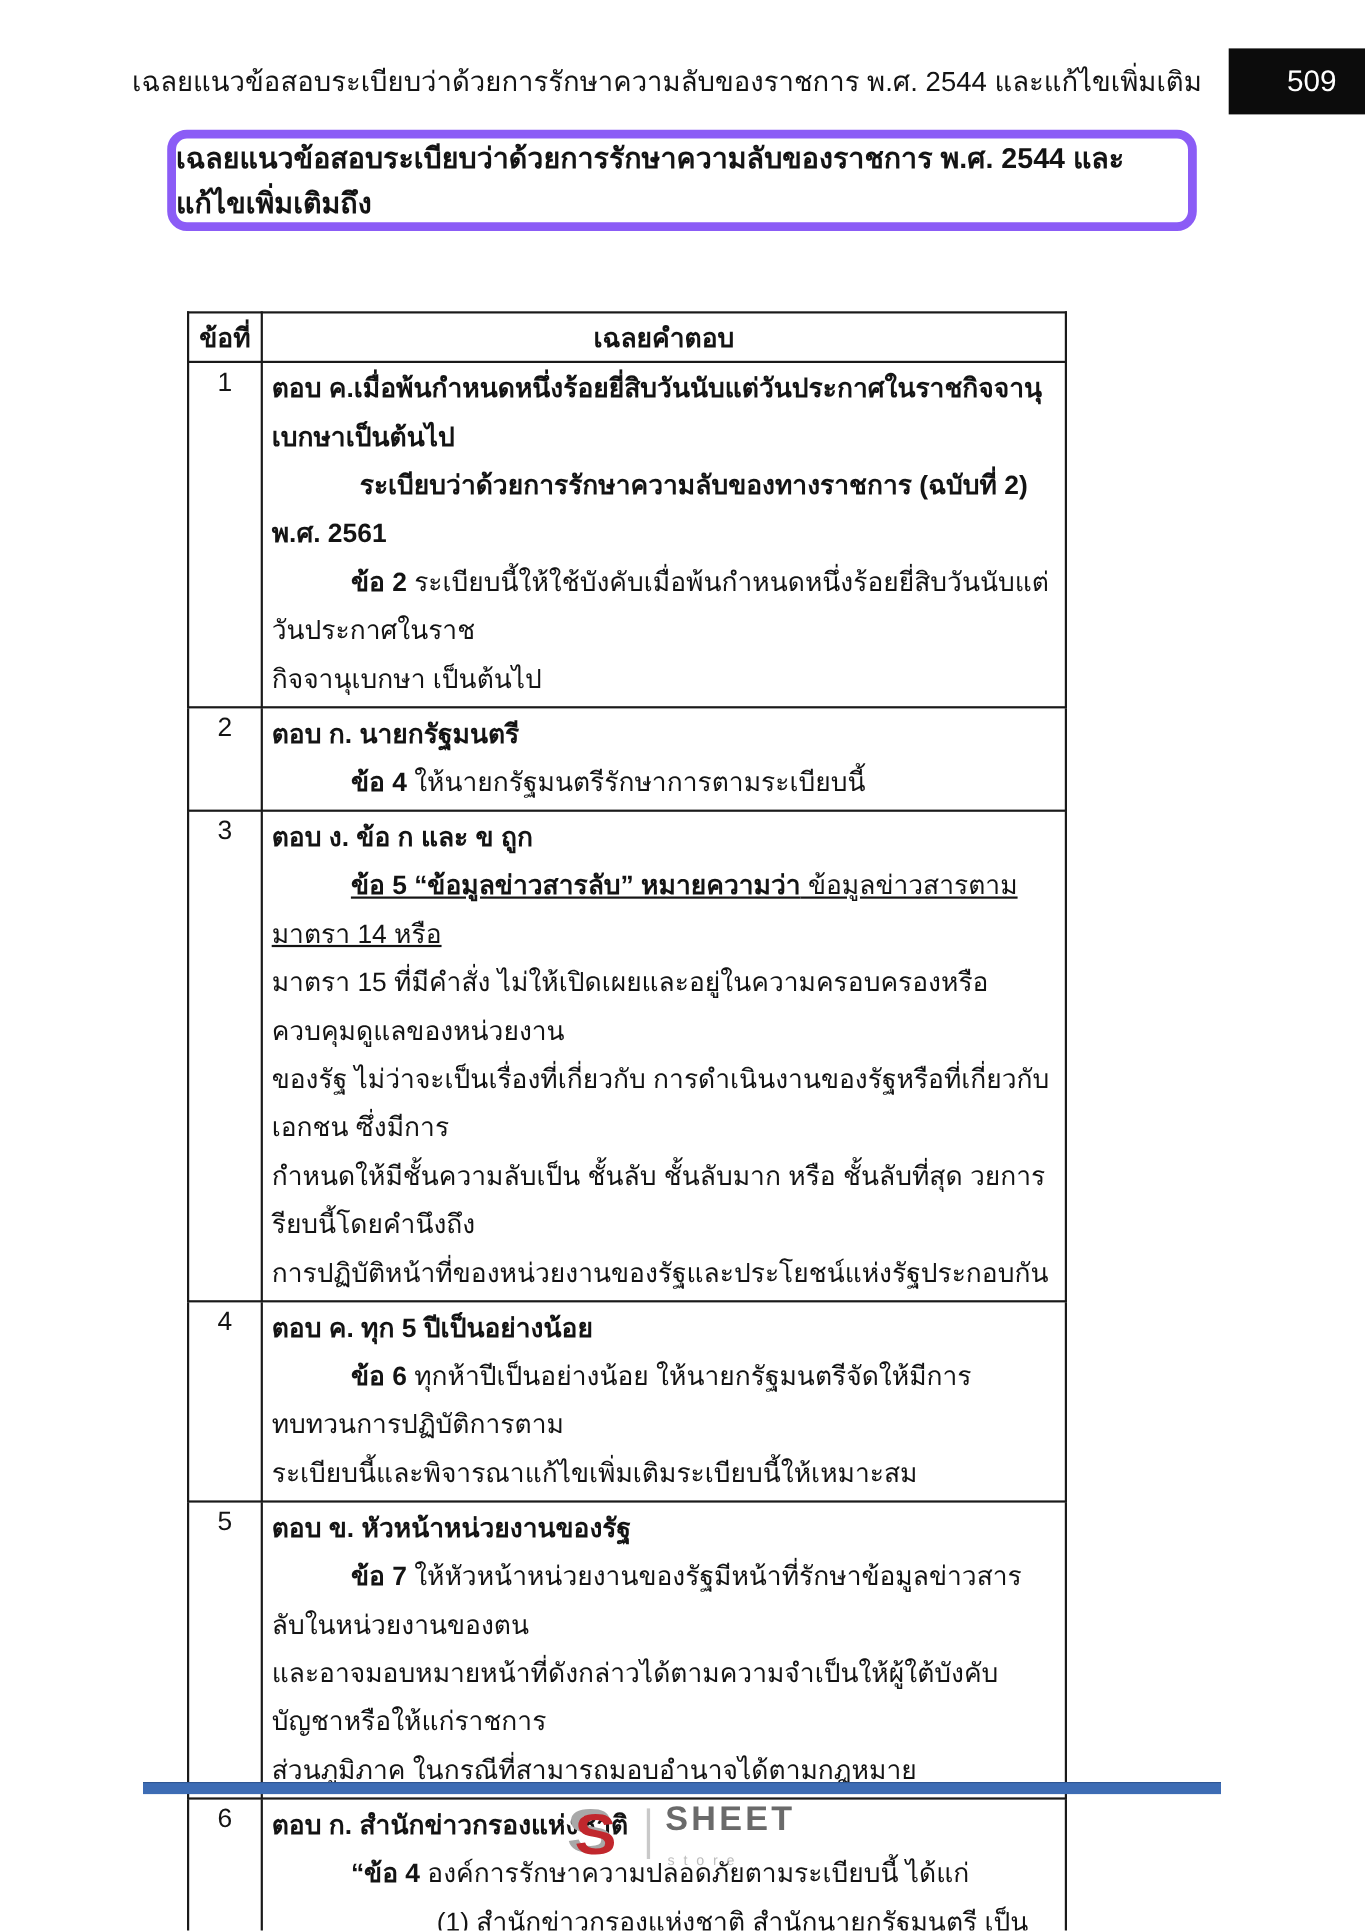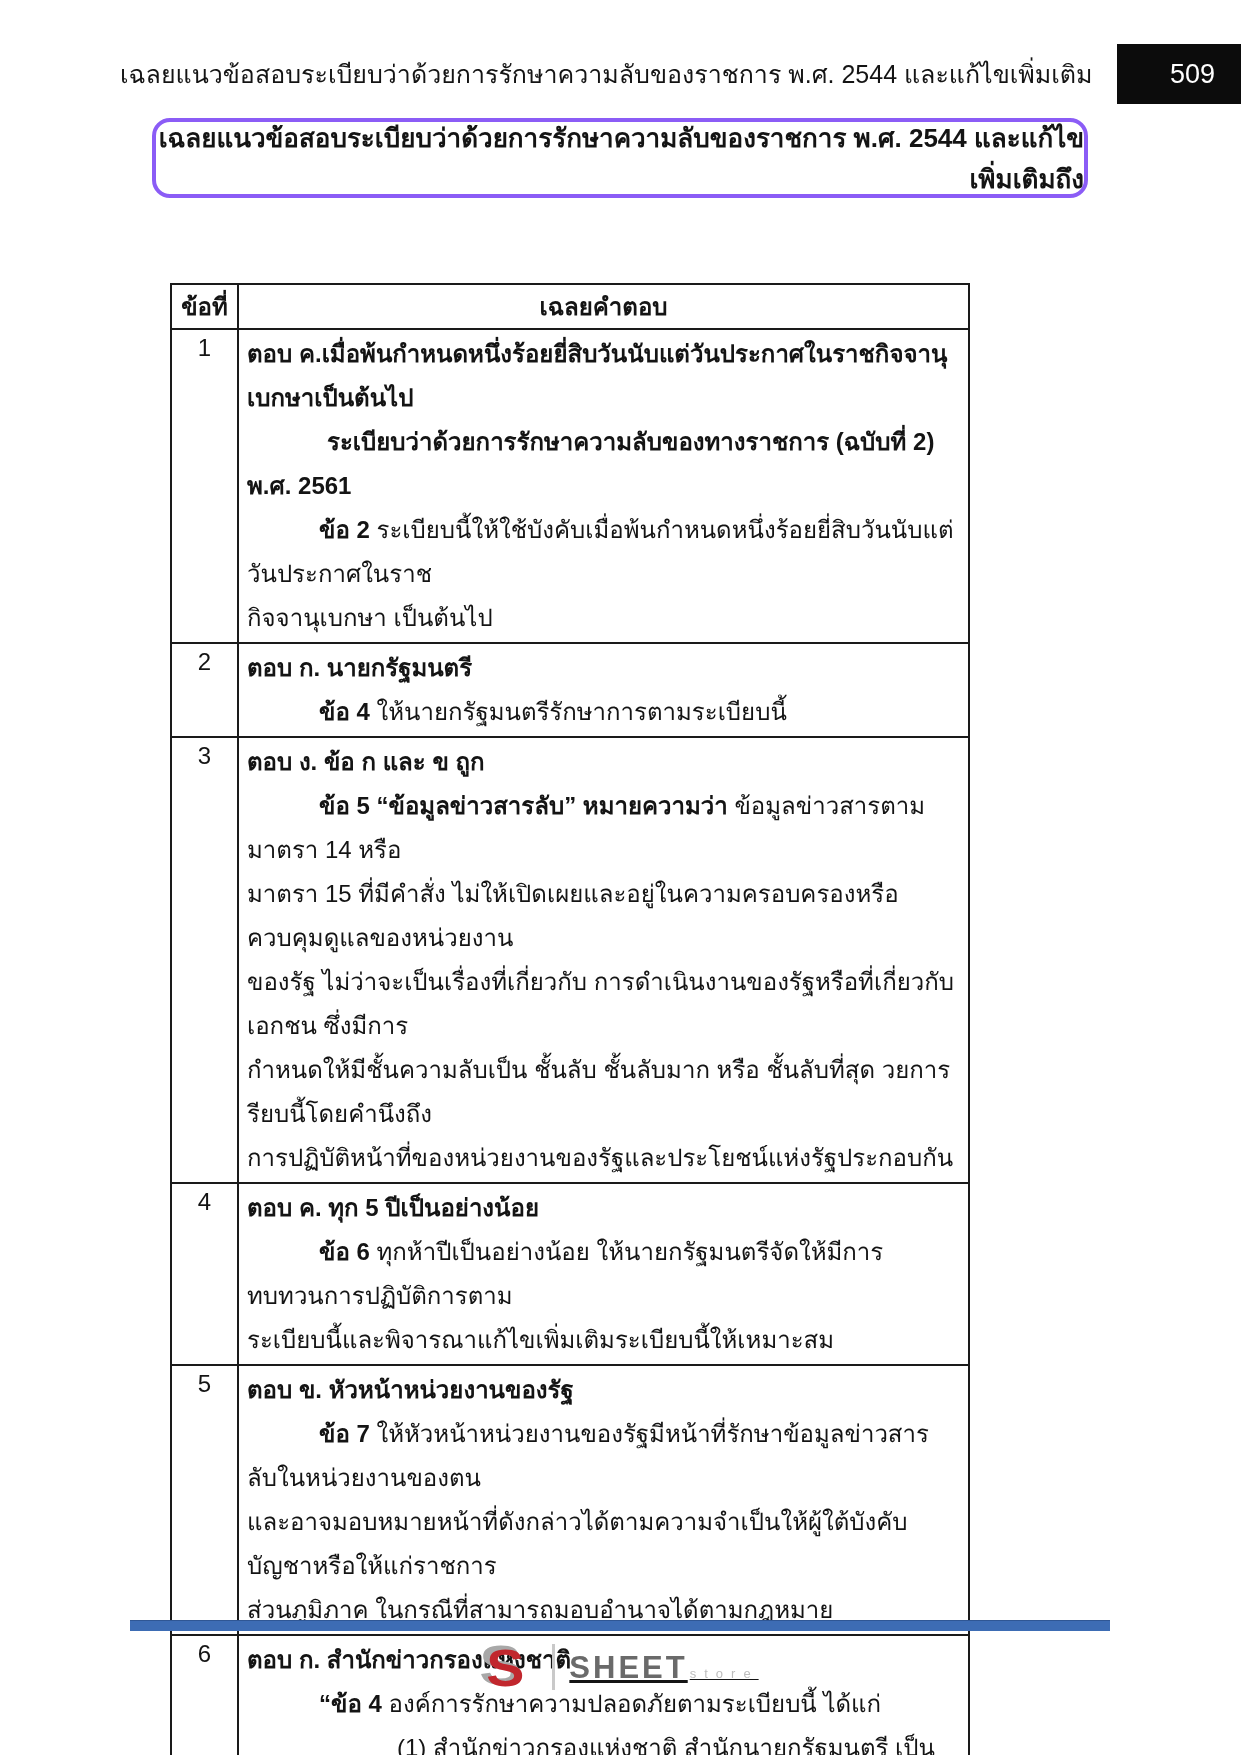--- a/index.html
+++ b/index.html
@@ -11,24 +11,24 @@
     position:absolute;top:54px;left:120px;width:860px;
     text-align:center;font-size:25px;white-space:nowrap;
   }
   .page-num-box{
     position:absolute;top:44px;right:0;width:124px;height:60px;
     background:#0c0c0c;color:#ffffff;box-sizing:border-box;
     display:flex;align-items:center;justify-content:flex-end;
     padding-right:26px;font-size:27px;
   }
   .title-box{
-    position:absolute;top:118px;left:152px;width:936px;height:80px;
-    box-sizing:border-box;border:4px solid #8b5cf6;border-radius:18px;
+    position:absolute;top:118px;left:152px;width:936px;height:92px;
+    box-sizing:border-box;border:8px solid #8b5cf6;border-radius:18px;
     display:flex;flex-direction:column;justify-content:center;gap:12px;
-    text-align:right;font-weight:bold;font-size:26px;background:#fff;
+    text-align:left;font-weight:bold;font-size:26px;background:#fff;
   }
   table.answer-table{
     position:absolute;top:283px;left:170px;width:800px;
     border-collapse:collapse;font-size:24px;table-layout:fixed;
   }
   .answer-table th,.answer-table td{
     border:2px solid #1a1a1a;vertical-align:top;box-sizing:border-box;
   }
   .answer-table th{height:34px;text-align:center;font-weight:bold;padding:2px 6px;}
   col.c-num{width:67px;}
@@ -47,21 +47,21 @@
   .s-mark{position:relative;width:56px;height:62px;}
   .s-mark .s-gray{
     position:absolute;left:0;top:-4px;font-size:56px;font-weight:bold;
     color:#a8a8a8;transform:scaleX(1.15);
   }
   .s-mark .s-red{
     position:absolute;left:6px;top:2px;font-size:52px;font-weight:bold;
     color:#c1272d;transform:scaleX(1.1);
   }
   .logo-divider{width:3px;height:46px;background:#c9c9c9;}
-  .logo-text-col{display:flex;flex-direction:row;line-height:1;text-decoration:underline;}
+  .logo-text-col{display:flex;flex-direction:column;line-height:1;}
   .logo-sheet{font-size:31px;font-weight:bold;color:#6a6a6a;letter-spacing:3px;}
   .logo-store{font-size:13px;color:#bdbdbd;letter-spacing:8px;margin-top:15px;padding-left:2px;}
 </style>
 </head>
 <body>
 
 <div class="header-title">เฉลยแนวข้อสอบระเบียบว่าด้วยการรักษาความลับของราชการ พ.ศ. 2544 และแก้ไขเพิ่มเติม</div>
 <div class="page-num-box">
   <span>509</span>
 </div>
@@ -95,21 +95,21 @@
         <td class="cell-num">2</td>
         <td class="cell-ans">
           <div class="line"><span class="seg-b">ตอบ ก. นายกรัฐมนตรี</span></div>
           <div class="line" style="text-indent: 72px;"><span class="seg-b">ข้อ 4</span><span class="seg-r"> ให้นายกรัฐมนตรีรักษาการตามระเบียบนี้</span></div>
         </td>
       </tr>
       <tr>
         <td class="cell-num">3</td>
         <td class="cell-ans">
           <div class="line"><span class="seg-b">ตอบ ง. ข้อ ก และ ข ถูก</span></div>
-          <div class="line" style="text-indent: 72px;"><span class="seg-b">ข้อ 5  “ข้อมูลข่าวสารลับ” หมายความว่า</span><span class="seg-r"> ข้อมูลข่าวสารตามมาตรา 14 หรือ</span></div>
+          <div class="line" style="text-indent: 72px; text-decoration: underline;"><span class="seg-b">ข้อ 5  “ข้อมูลข่าวสารลับ” หมายความว่า</span><span class="seg-r"> ข้อมูลข่าวสารตามมาตรา 14 หรือ</span></div>
           <div class="line"><span class="seg-r">มาตรา 15 ที่มีคำสั่ง ไม่ให้เปิดเผยและอยู่ในความครอบครองหรือควบคุมดูแลของหน่วยงาน</span></div>
           <div class="line"><span class="seg-r">ของรัฐ ไม่ว่าจะเป็นเรื่องที่เกี่ยวกับ การดำเนินงานของรัฐหรือที่เกี่ยวกับเอกชน ซึ่งมีการ</span></div>
           <div class="line"><span class="seg-r">กำหนดให้มีชั้นความลับเป็น ชั้นลับ ชั้นลับมาก หรือ ชั้นลับที่สุด วยการรียบนี้โดยคำนึงถึง</span></div>
           <div class="line"><span class="seg-r">การปฏิบัติหน้าที่ของหน่วยงานของรัฐและประโยชน์แห่งรัฐประกอบกัน</span></div>
         </td>
       </tr>
       <tr>
         <td class="cell-num">4</td>
         <td class="cell-ans">
           <div class="line"><span class="seg-b">ตอบ ค. ทุก 5 ปีเป็นอย่างน้อย</span></div>

